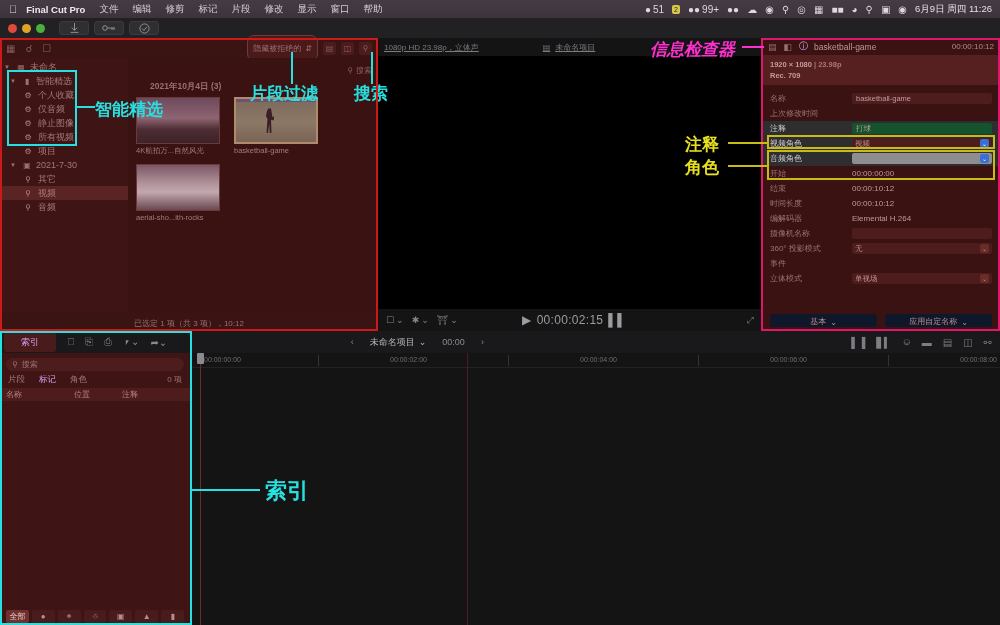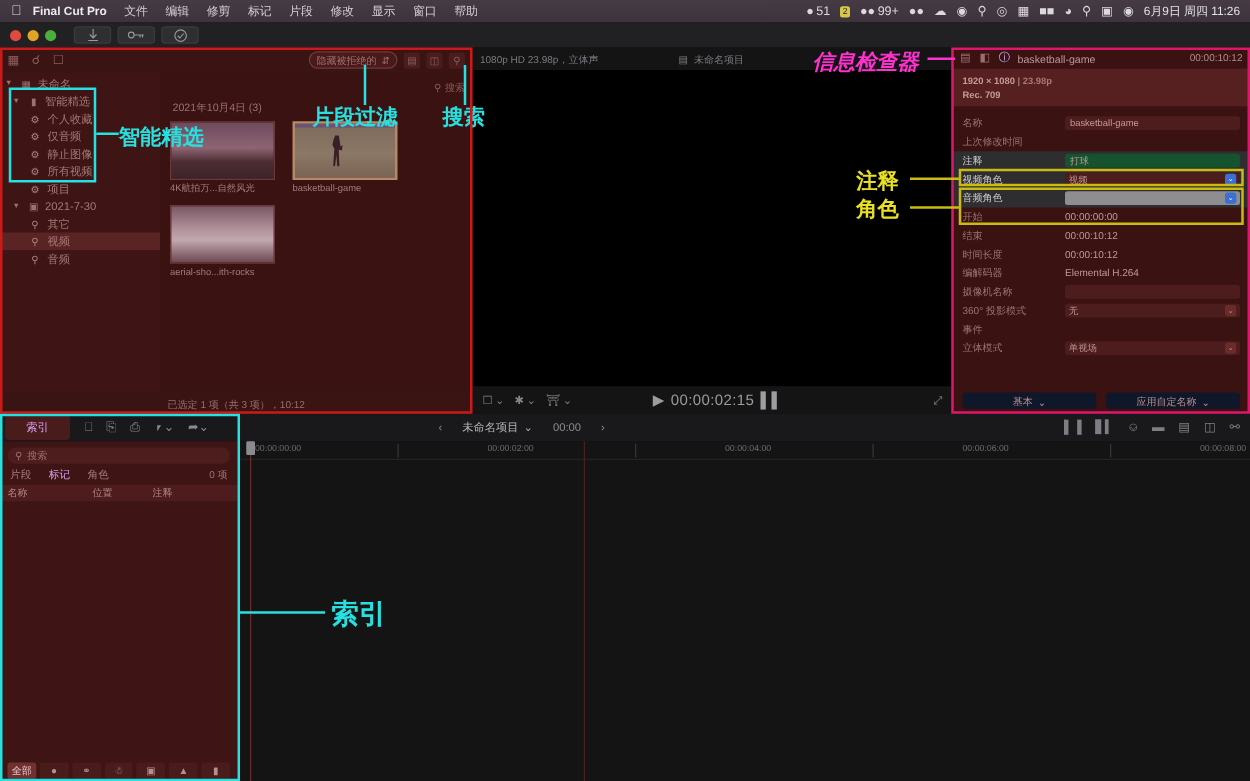--- a/index.html
+++ b/index.html
@@ -52,21 +52,21 @@
   }
   .browser-head {
     height: 20px; display: flex; align-items: center; padding: 0 6px;
     position: relative;
   }
   .bh-icons { display: flex; gap: 10px; color: #8f5d5d; font-size: 10px; }
   .bh-right { margin-left: auto; display: flex; align-items: center; gap: 5px; }
   .filter-pop {
     height: 14px; border: 1px solid #6e3a3a; border-radius: 7px;
     background: #4a1a1a; color: #9f7070; font-size: 8px;
-    display: flex; align-items: center; padding: 0 5px; gap: 4px;
+    display: flex; align-items: center; padding: 12px 5px; gap: 4px;
   }
   .sqbtn { width: 13px; height: 13px; border-radius: 2px; background:#4a1c1c; display:flex; align-items:center; justify-content:center; color:#8e5c5c; font-size:8px;}
 
   .browser-body { display: flex; height: 255px; }
   .sidebar {
     width: 128px; height: 100%; background: #3f1414; padding-top: 2px;
     font-size: 9px; color: #a57878;
   }
   .side-row { height: 14px; display: flex; align-items: center; padding-left: 4px; gap: 4px; white-space: nowrap; }
   .side-row.sel { background: #5b2424; }
@@ -77,21 +77,21 @@
   .indent2 { padding-left: 22px; }
 
   .clips {
     flex: 1; background: #3a1212; position: relative; padding: 4px 6px;
   }
   .clips-topbar {
     height: 16px; display:flex; align-items:center; justify-content:flex-end; gap:6px;
     font-size: 8px; color:#8d5c5c;
   }
   .srchbox { display:flex; align-items:center; gap:3px; color:#8d5c5c; font-size:8px; }
-  .date-row { font-size: 8.5px; color: #9d6e6e; margin: 3px 0 4px 4px; font-weight: normal; }
+  .date-row { font-size: 8.5px; color: #9d6e6e; margin: 3px 0 4px 16px; font-weight: bold; }
   .thumb-grid { display: flex; flex-wrap: wrap; gap: 8px 14px; padding-left: 2px; }
   .thumb-item { width: 84px; }
   .thumb {
     width: 84px; height: 47px; background: #58302f; border: 1px solid #6b3a38;
     position: relative; overflow: hidden;
   }
   .thumb.selected { border: 2px solid #b08a6a; }
   .thumb .barline { position:absolute; top:0; left:0; right:0; height:3px; background:#6d5170; }
   .thumb-label { font-size: 7.5px; color: #a57c7c; margin-top: 2px; white-space: nowrap; overflow: hidden; }
   .th-a { background: linear-gradient(180deg,#6e4a5d 0%, #8e6472 45%, #4c2d33 70%, #3d2328 100%); }
@@ -99,21 +99,21 @@
   .th-c { background: linear-gradient(180deg,#7a5765 0%, #b09199 40%, #c2a8ae 60%, #6b4851 100%); }
   .figure { position:absolute; left:36%; top:22%; width:12%; height:58%; background:#3a2026; clip-path: polygon(35% 0,65% 0,80% 35%,100% 30%,92% 48%,65% 45%,70% 100%,52% 100%,45% 62%,33% 100%,18% 96%,28% 42%,12% 30%,20% 14%); }
   .browser-status {
     position: absolute; bottom: 0; left: 0; width: 100%; height: 16px;
     display: flex; align-items: center; justify-content: center;
     font-size: 8px; color: #9c6f6f;
   }
 
   
   .viewer { position: absolute; top: 38px; left: 378px; width: 384px; height: 293px; background: #141415; }
-  .viewer-head { height: 18px; display: flex; align-items: center; font-size: 8px; color: #7b7b80; padding: 0 6px; gap: 4px;}
+  .viewer-head { height: 18px; display: flex; align-items: center; font-size: 8px; color: #7b7b80; padding: 0 6px; gap: 4px; text-decoration: underline;}
   .vh-left { }
   .vh-mid { margin-left: 60px; display: flex; align-items: center; gap: 5px; }
   .viewer-canvas { position: absolute; top: 18px; left: 0; right: 0; height: 253px; background: #000; }
   .viewer-foot {
     position: absolute; bottom: 0; left: 0; right: 0; height: 22px;
     display: flex; align-items: center; padding: 0 8px; gap: 8px;
     font-size: 8px; color: #85858a;
   }
   .vf-tc { margin-left: auto; margin-right: auto; display:flex; align-items:center; gap:5px; font-size: 12px; color: #9b9ba0; letter-spacing: .3px; }
   .vf-ic { color:#85858a; font-size:9px; display:flex; align-items:center; gap:2px;}

